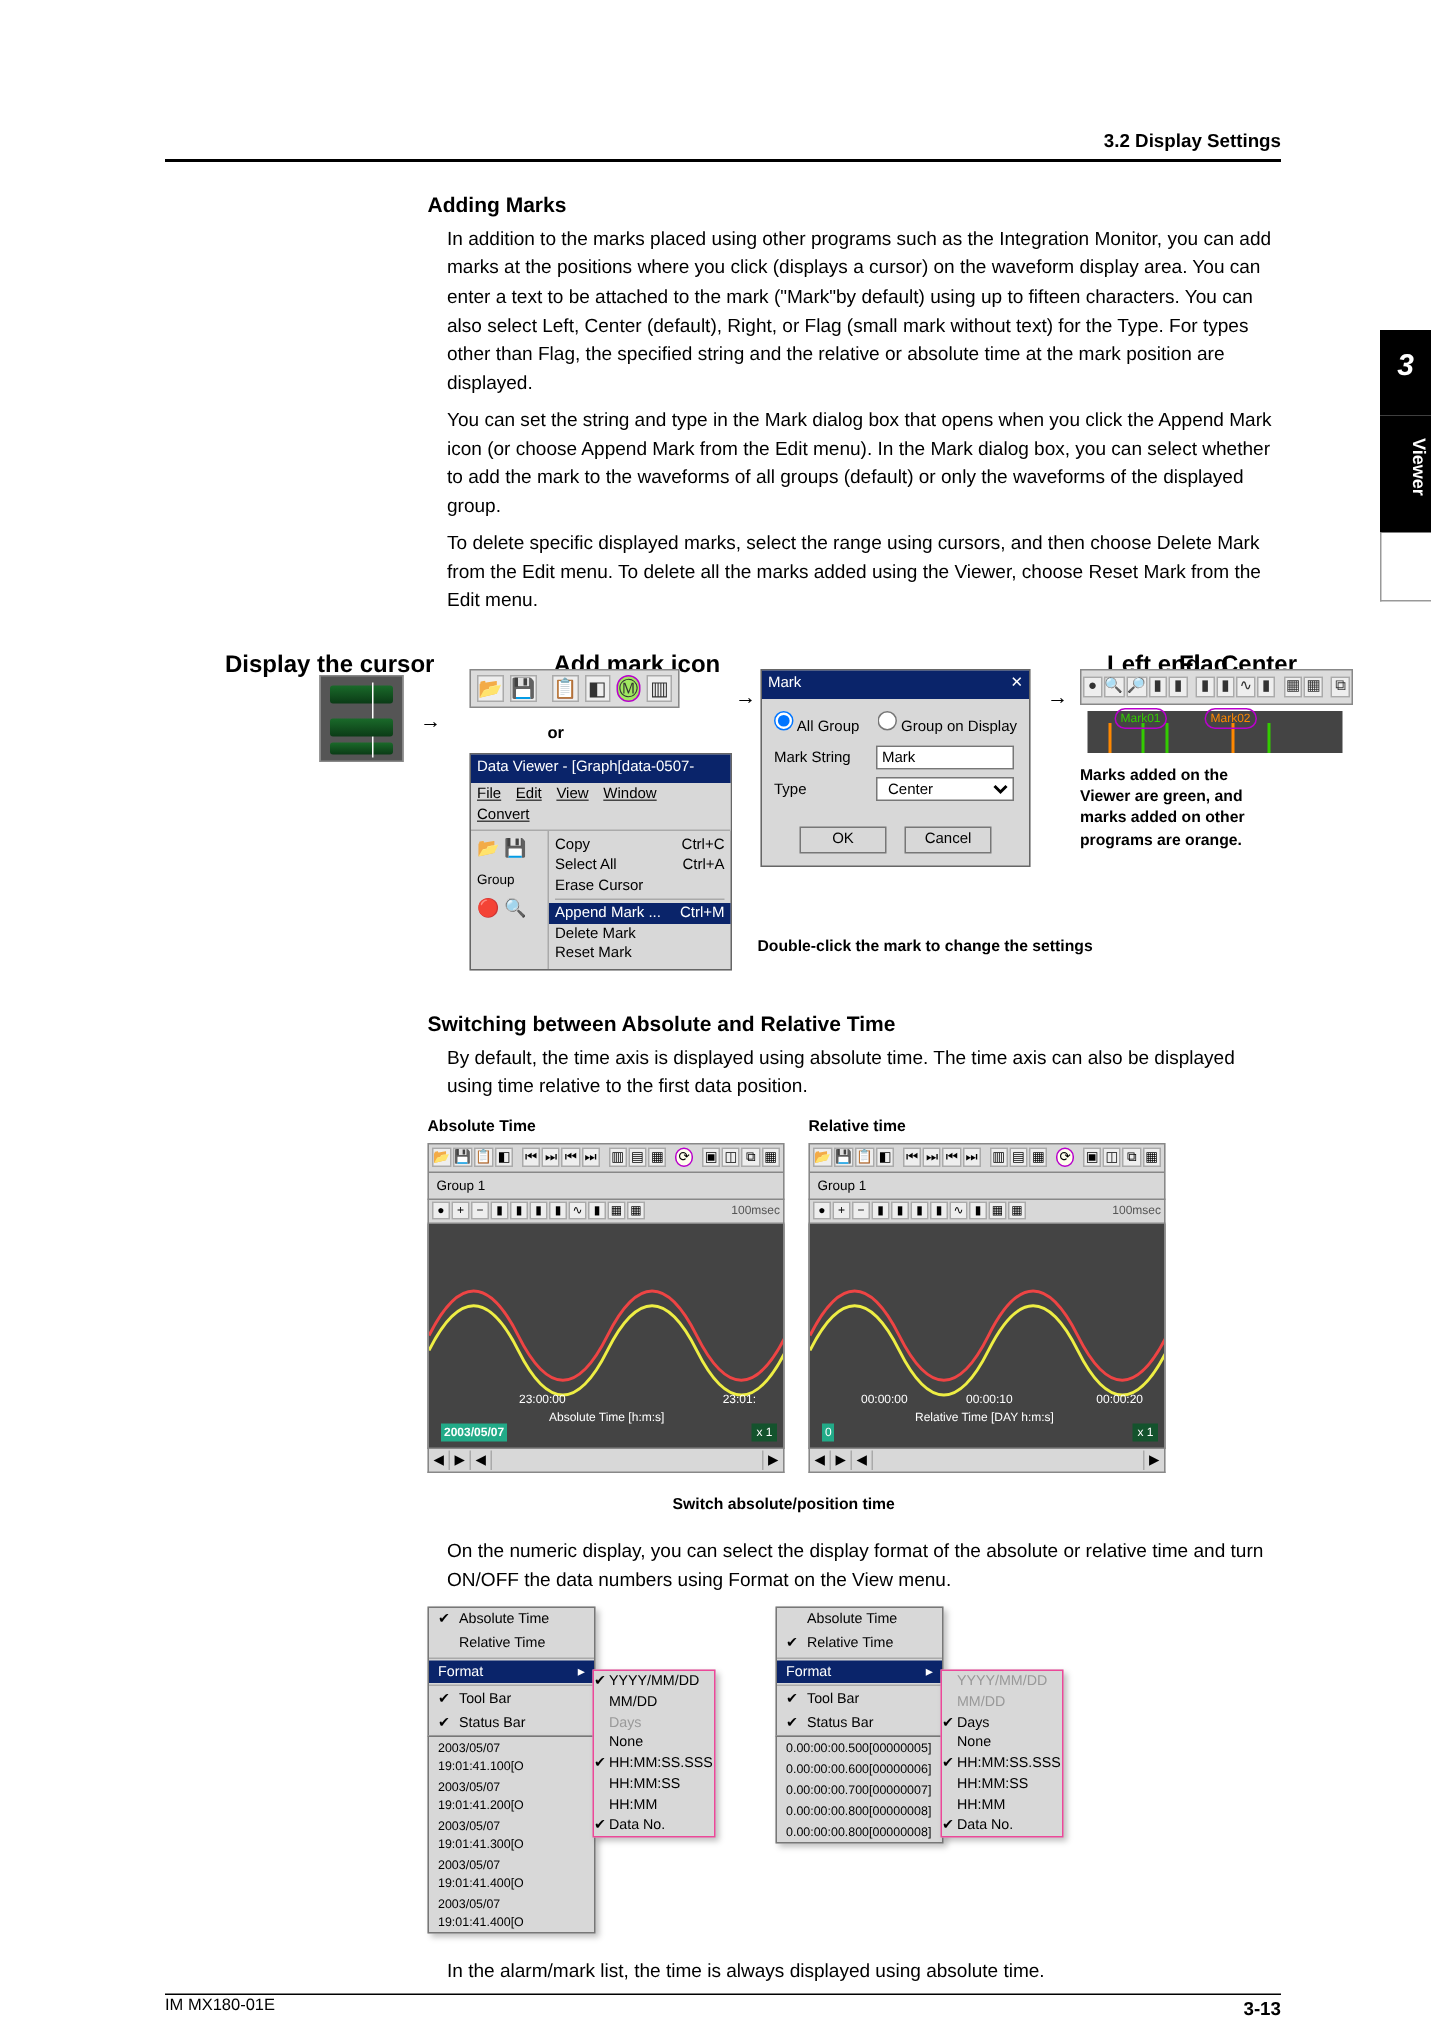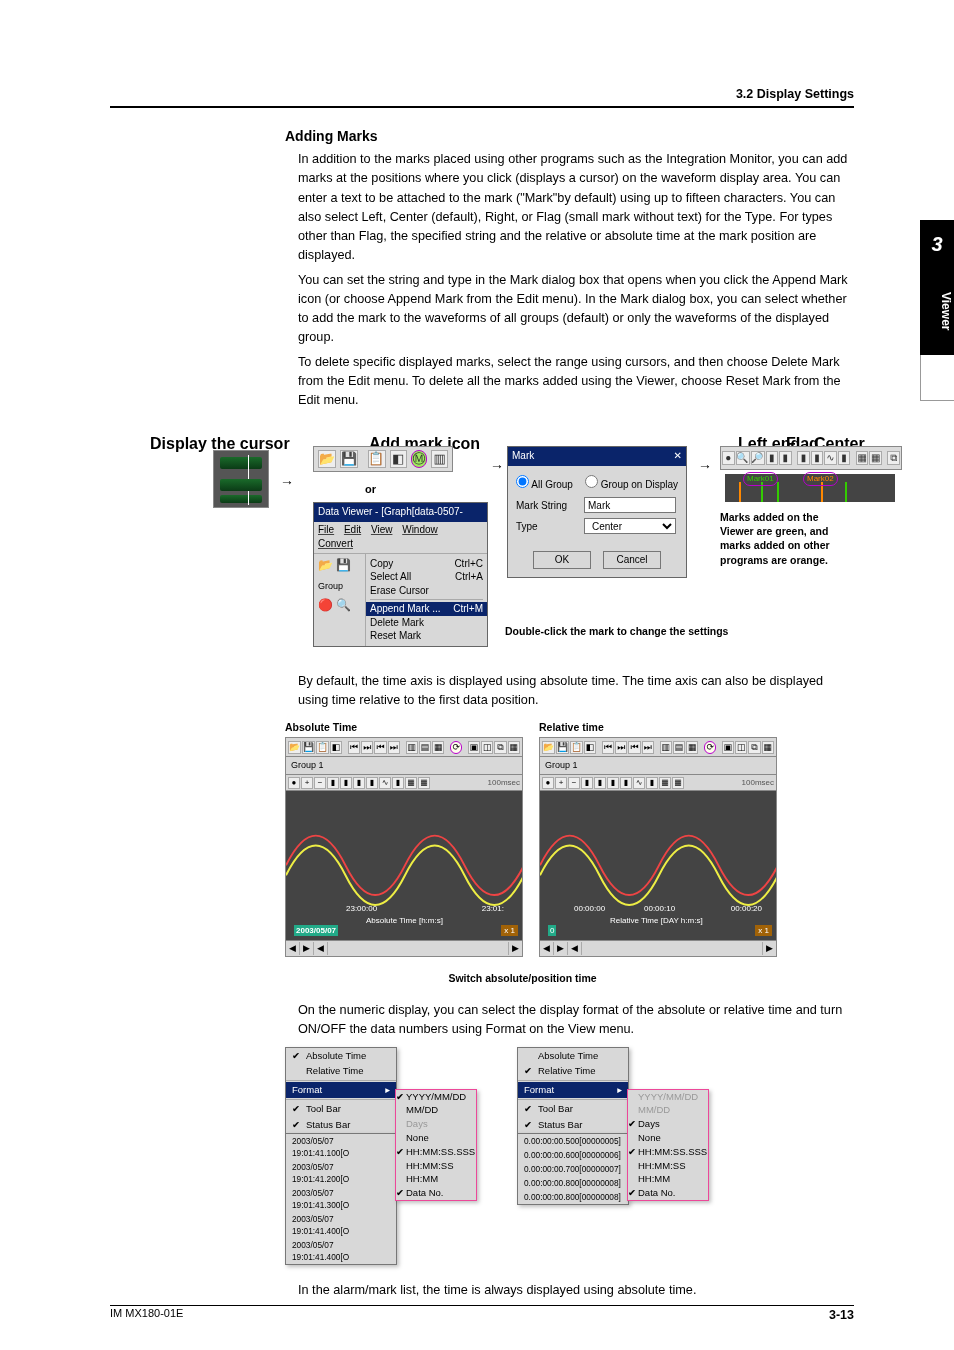--- a/index.html
+++ b/index.html
@@ -148,21 +148,21 @@
   .wave-card .wtool .wic.hi { border:1.5px solid #b800cc; border-radius:8px; background:#ffe; }
   .wave-card .grp-tab { background:#d8d8d8; border:1px solid #888; border-top:none; font-size:9px; padding:2px 5px; }
   .wave-card .wcanvas {
     height:150px; background:#444; border:1px solid #888; border-top:none; position:relative; overflow:hidden;
   }
   svg.waveshape { position:absolute; inset:0; }
   .wave-card .wbottom { height:16px; background:#d8d8d8; border:1px solid #888; border-top:none; display:flex; align-items:center; font-size:9px; }
   .wave-card .wbottom .navb { width:14px; text-align:center; border-right:1px solid #aaa; }
   .wave-card .wtool2 { height:16px; background:#d8d8d8; border:1px solid #888; border-top:none; display:flex; align-items:center; gap:1px; padding:0 2px; font-size:10px; }
   .wave-card .wtool2 .wic { width:12px; height:12px; display:inline-flex; align-items:center; justify-content:center; font-size:8px; border:1px solid #aaa; background:#eee; }
-  .timebox { position:absolute; right:4px; bottom:4px; background:#a16207; color:#fff; font-size:8px; padding:0 3px;margin-left:12px; }
+  .timebox { position:absolute; right:4px; bottom:4px; background:#14532d; color:#fff; font-size:8px; padding:0 3px;margin-left:12px; }
   .axis-text { position:absolute; color:#fff; font-size:8px; }
 
   .fig2-cap { text-align:center; font-size:10.5px; font-weight:bold; margin:4px 0 14px -94px; }
 
   
   .fig3 { display:flex; gap:40px; margin:8px 0 16px 0; }
   .menu3 { width:112px; background:#d8d8d8; border:1px solid #777; font-size:9.5px; box-shadow:2px 2px 4px rgba(0,0,0,.25); }
   .menu3 .mrow { padding:1px 6px; display:flex; align-items:center; gap:4px; }
   .menu3 .mrow.hi { background:#0a246a; color:#fff; justify-content:space-between; }
   .menu3 .msep { border-top:1px solid #aaa; margin:1px 0; }
@@ -313,20 +313,21 @@
         <span class="mk orange" style="left:96px"></span>
         <span class="mk green" style="left:120px"></span>
         <span class="mk-label green-label">Mark01</span>
         <span class="mk-label orange-label">Mark02</span>
       </div>
 
       <div class="fig1-cap1">Marks added on the Viewer are green, and marks added on other programs are orange.</div>
       <div class="fig1-cap2">Double-click the mark to change the settings</div>
     </div>
 
+    <div class="heading">Switching between Absolute and Relative Time</div>
     <div class="para">By default, the time axis is displayed using absolute time. The time axis can also be displayed using time relative to the first data position.</div>
 
     <div class="fig2">
 
       <div class="wave-card">
         <div class="whdr">Absolute Time</div>
         <div class="wtool">
           <span class="wic">📂</span>
           <span class="wic">💾</span>
           <span class="wic">📋</span>

